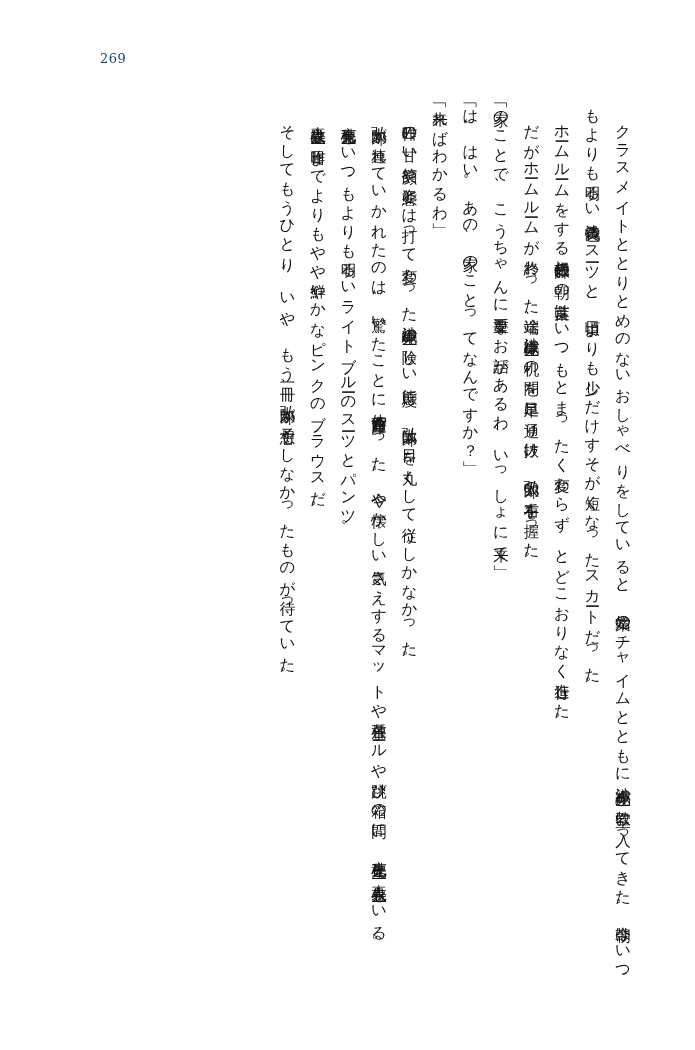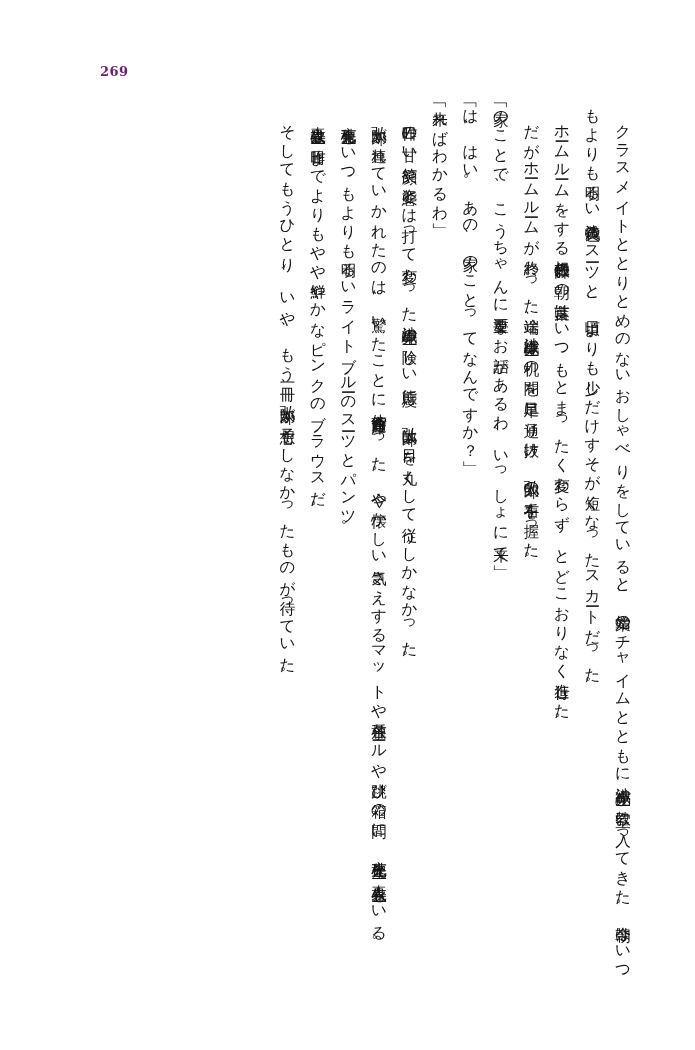--- a/index.html
+++ b/index.html
@@ -15,27 +15,26 @@
     color: #111111;
   }
   .page {
     position: relative;
     width: 695px;
     height: 1050px;
     background: #ffffff;
   }
   .page-number {
     position: absolute;
-    top: 64px;
+    top: 51px;
     left: 100px;
     font-size: 13px;
     letter-spacing: 0.5px;
-    color: #701a75;
+    color: #0c4a6e;
     font-family: "DejaVu Serif", "Liberation Serif", serif;
-    font-weight: bold;
   }
   .text-body {
     position: absolute;
     top: 98px;
     left: 58px;
     width: 580px;
     height: 880px;
     writing-mode: vertical-rl;
     -webkit-writing-mode: vertical-rl;
     text-orientation: upright;

